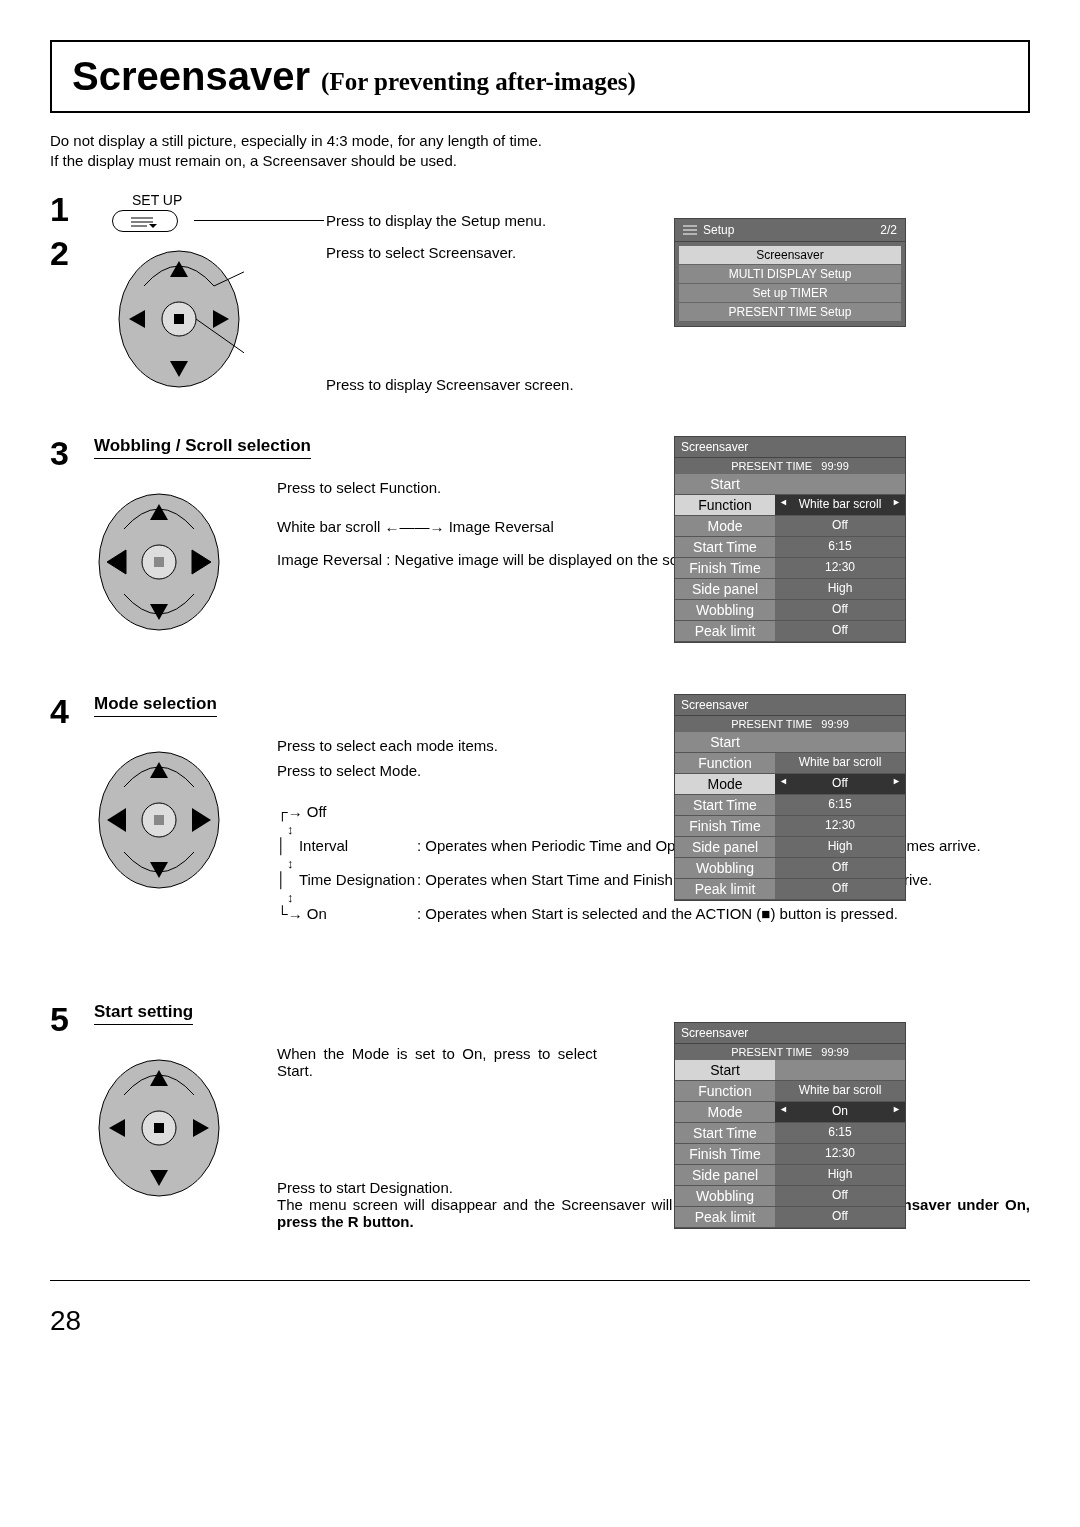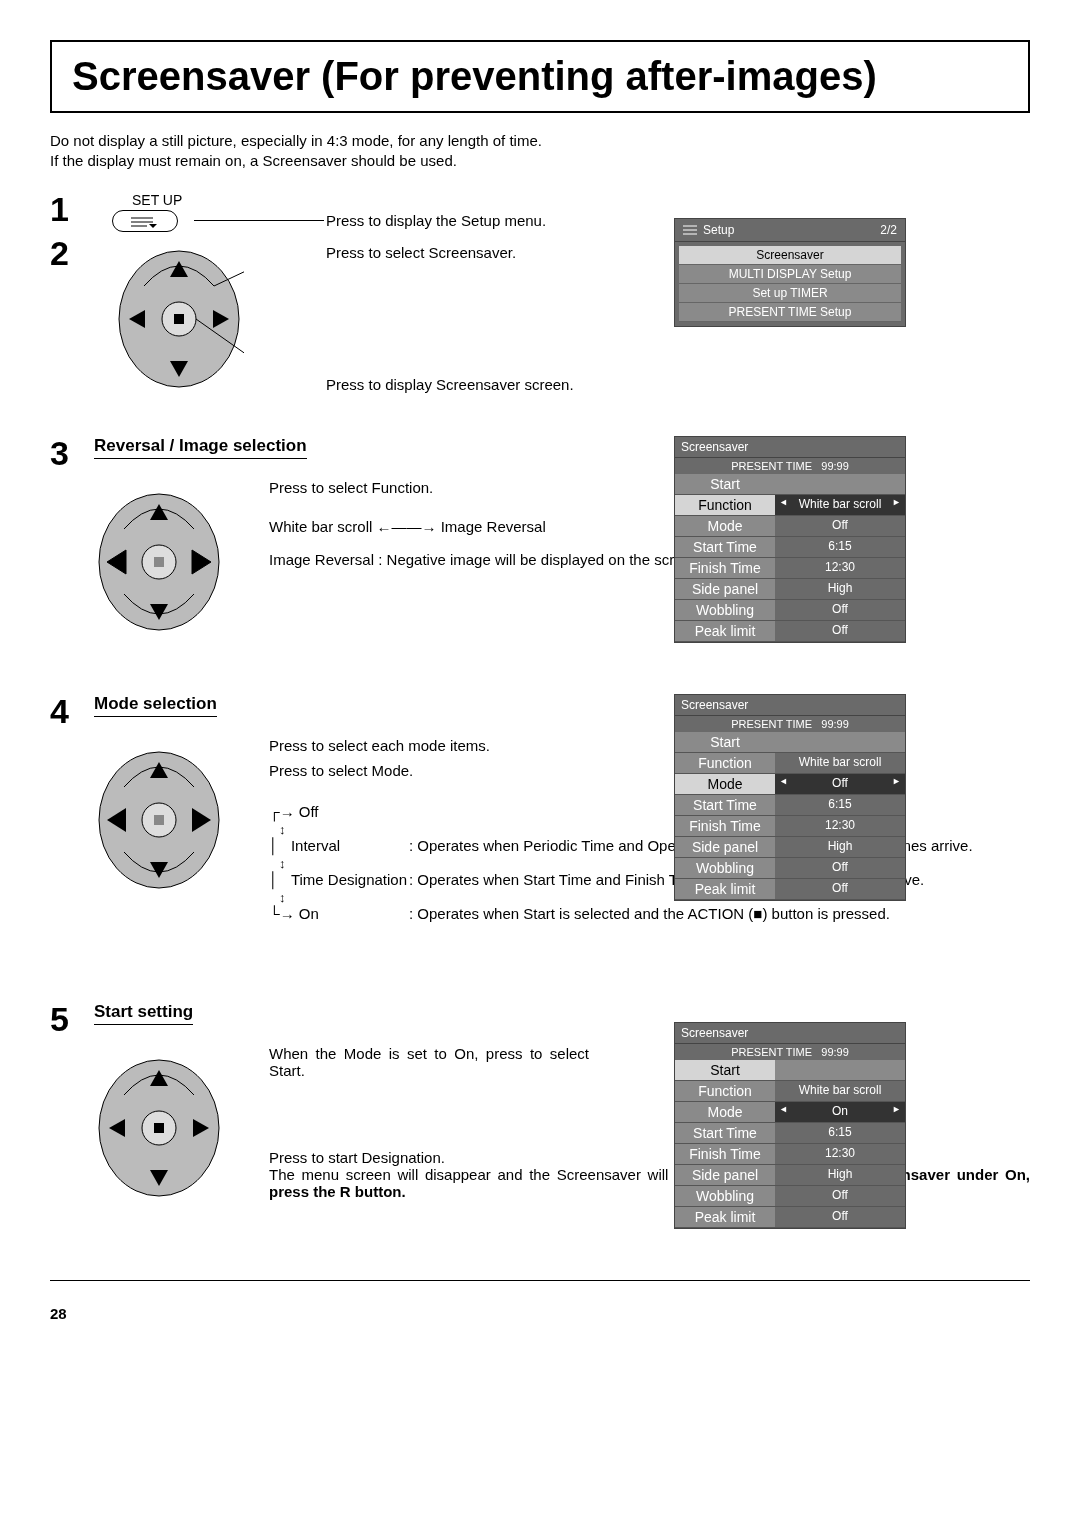--- a/index.html
+++ b/index.html
@@ -1,18 +1,18 @@
 <!DOCTYPE html>
 <html><head>
 <meta charset="utf-8">
 <style>
 body { font-family: Arial, Helvetica, sans-serif; background:#fff; color:#000; margin:0; padding:40px 50px; width:980px; }
 .page-border { border:2px solid #000; padding:12px 20px; margin-bottom:16px; }
 .title1 { font-size:40px; font-weight:bold; display:inline; }
-.title2 { font-size:40px; font-weight:bold; display:inline; }
+.title2 { font-size:25px; font-weight:bold; display:inline;font-family:Liberation Serif, serif; }
 .intro { font-size:15px; margin:18px 0 20px 0; line-height:1.35; }
 .step { display:flex; align-items:flex-start; margin-bottom:8px; position:relative; }
 .num { font-size:34px; font-weight:bold; width:44px; flex:0 0 44px; line-height:1; }
 .step-body { flex:1; position:relative; }
 .setup-label { font-size:14px; margin-left:38px; }
 .setup-btn { display:inline-block; border:1.5px solid #000; border-radius:14px; padding:2px 18px; margin:2px 0 0 18px; font-size:14px; position:relative; }
 .setup-btn svg { vertical-align:middle; }
 .dpad { width:130px; height:150px; position:relative; margin:5px 0 0 0; }
 .dpad svg { width:130px; height:150px; }
 .desc { font-size:15px; }
@@ -26,30 +26,30 @@
 .osd2-row { display:flex; border-bottom:1px solid #555; }
 .osd2-row .c1 { width:88px; background:#8a8a8a; padding:2px 6px; font-size:14px; text-align:center; }
 .osd2-row .c1.sel { background:#d5d5d5; color:#000; }
 .osd2-row .c2 { flex:1; text-align:center; padding:2px 4px; font-size:12px; position:relative; background:#6a6a6a; }
 .osd2-row .c2.sel { background:#333; }
 .osd2-row .c2.sel::before { content:"◄"; position:absolute; left:4px; font-size:9px; }
 .osd2-row .c2.sel::after { content:"►"; position:absolute; right:4px; font-size:9px; }
 .osd2-row .c2.start { background:#8a8a8a; }
 .osd2-pt { text-align:center; padding:2px 6px; font-size:11px; }
 .sub-h { font-weight:bold; font-size:17px; border-bottom:1.5px solid #000; display:inline-block; padding-bottom:2px; margin-bottom:10px; }
-.two-col { display:flex; gap:20px; align-items:flex-start; }
+.two-col { display:flex; gap:28px; align-items:flex-start; }
 .left-col { width:155px; flex:0 0 155px; }
 .mid-col { flex:1; font-size:15px; }
 .arrowline { font-size:15px; margin:2px 0; }
 .mode-table { font-size:15px; margin-top:4px; }
 .mode-table .r { display:flex; }
 .mode-table .k { width:140px; flex:0 0 140px; }
 .mode-table .v { flex:1; text-align:justify; }
 .updown { font-size:13px; line-height:0.8; margin-left:10px; }
-.page-num { font-size:15px; font-weight:bold; margin-top:24px; }
+.page-num { font-size:28px; font-weight:normal; margin-top:24px; }
 .rule { border-top:1.5px solid #000; margin:18px 0 4px 0; }
 .connect { position:absolute; border-top:1px solid #000; }
 .osd-float { position:absolute; }
 .strong { font-weight:bold; }
 </style>
 </head>
 <body>
 
 <div class="page-border">
   <span class="title1">Screensaver </span><span class="title2">(For preventing after-images)</span>
@@ -119,21 +119,21 @@
           <div>PRESENT TIME Setup</div>
         </div>
       </div>
     </div>
   </div>
 </div>
 
 <div class="step" style="margin-top:30px">
   <div class="num">3</div>
   <div class="step-body" style="min-height:250px">
-    <div class="sub-h">Reversal / Image selection</div>
+    <div class="sub-h">Wobbling / Scroll selection</div>
     <div class="two-col" style="margin-top:10px">
       <div class="left-col">
         <div class="dpad">
           <svg viewBox="0 0 130 150">
             <ellipse cx="65" cy="78" rx="60" ry="68" fill="#bbb" stroke="#000"></ellipse>
             <polygon points="65,20 56,36 74,36" fill="#000"></polygon>
             <polygon points="65,136 56,120 74,120" fill="#000"></polygon>
             <polygon points="13,78 32,66 32,90" fill="#000" stroke="#000"></polygon>
             <polygon points="117,78 98,66 98,90" fill="#000" stroke="#000"></polygon>
             <circle cx="65" cy="78" r="17" fill="#ddd" stroke="#000"></circle>
@@ -303,21 +303,21 @@
             <polygon points="65,136 56,120 74,120" fill="#000"></polygon>
             <polygon points="15,78 31,69 31,87" fill="#000"></polygon>
             <polygon points="115,78 99,69 99,87" fill="#000"></polygon>
             <circle cx="65" cy="78" r="17" fill="#ddd" stroke="#000"></circle>
             <rect x="60" y="73" width="10" height="10" fill="#000"></rect>
             <path d="M 30 45 Q 65 5 100 45" fill="none" stroke="#000"></path>
           </svg>
         </div>
       </div>
       <div class="mid-col">
-        <div style="margin-bottom:70px;text-align:justify;width:320px">When the Mode is set to On, press to select Start.</div>
+        <div style="margin-bottom:100px;text-align:justify;width:320px">When the Mode is set to On, press to select Start.</div>
         <div>Press to start Designation.</div>
         <div style="text-align:justify"><span>The menu screen will disappear and the Screensaver will be activated. </span><span class="strong">To stop the Screensaver under On, press the R button.</span></div>
       </div>
     </div>
 
     <div class="osd osd-float" style="left:580px;top:20px">
       <div style="padding:3px 6px;border-bottom:1px solid #444">Screensaver</div>
       <div class="osd2-pt"><span>PRESENT  TIME</span>&nbsp;&nbsp;&nbsp;<span>99:99</span></div>
       <div id="osd4rows">
           <div class="osd2-row">

